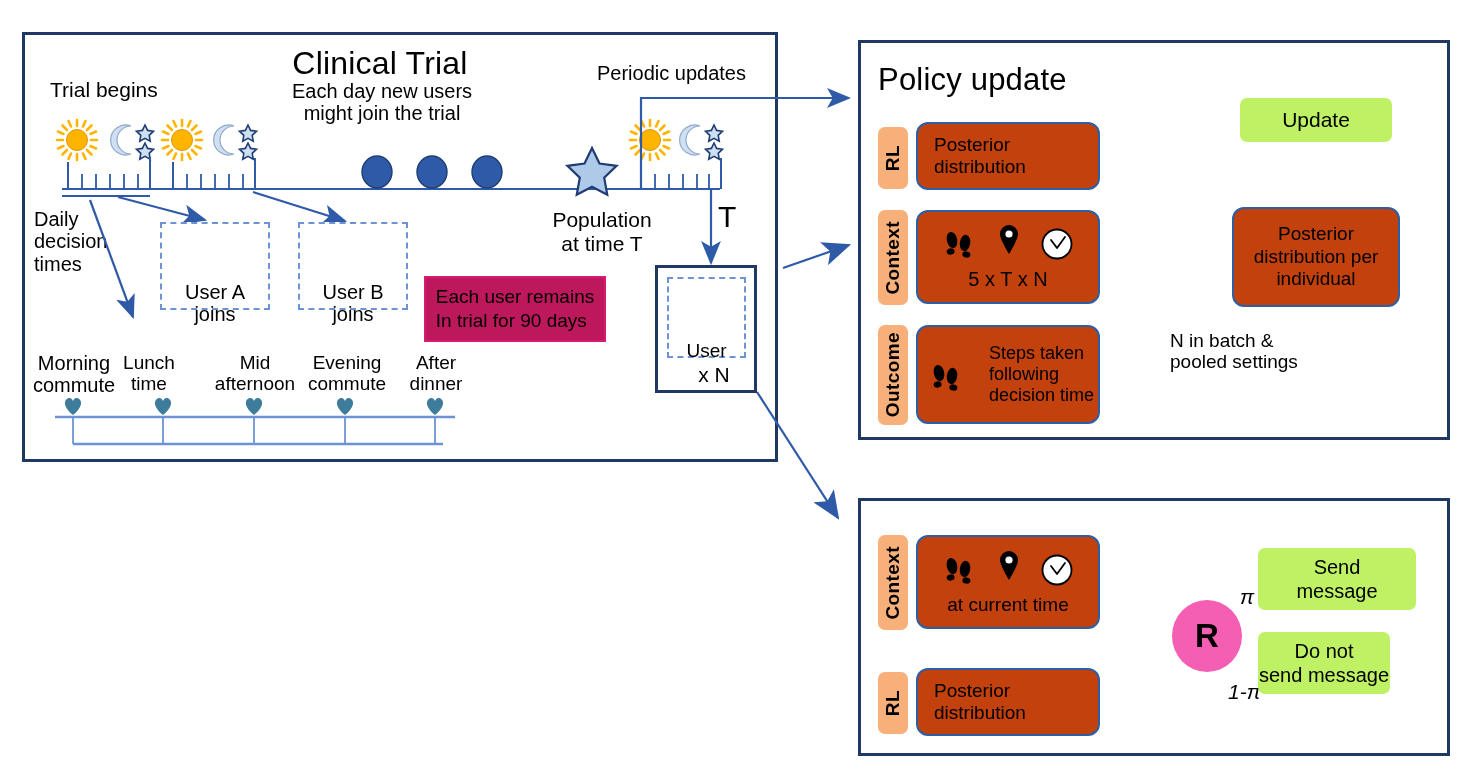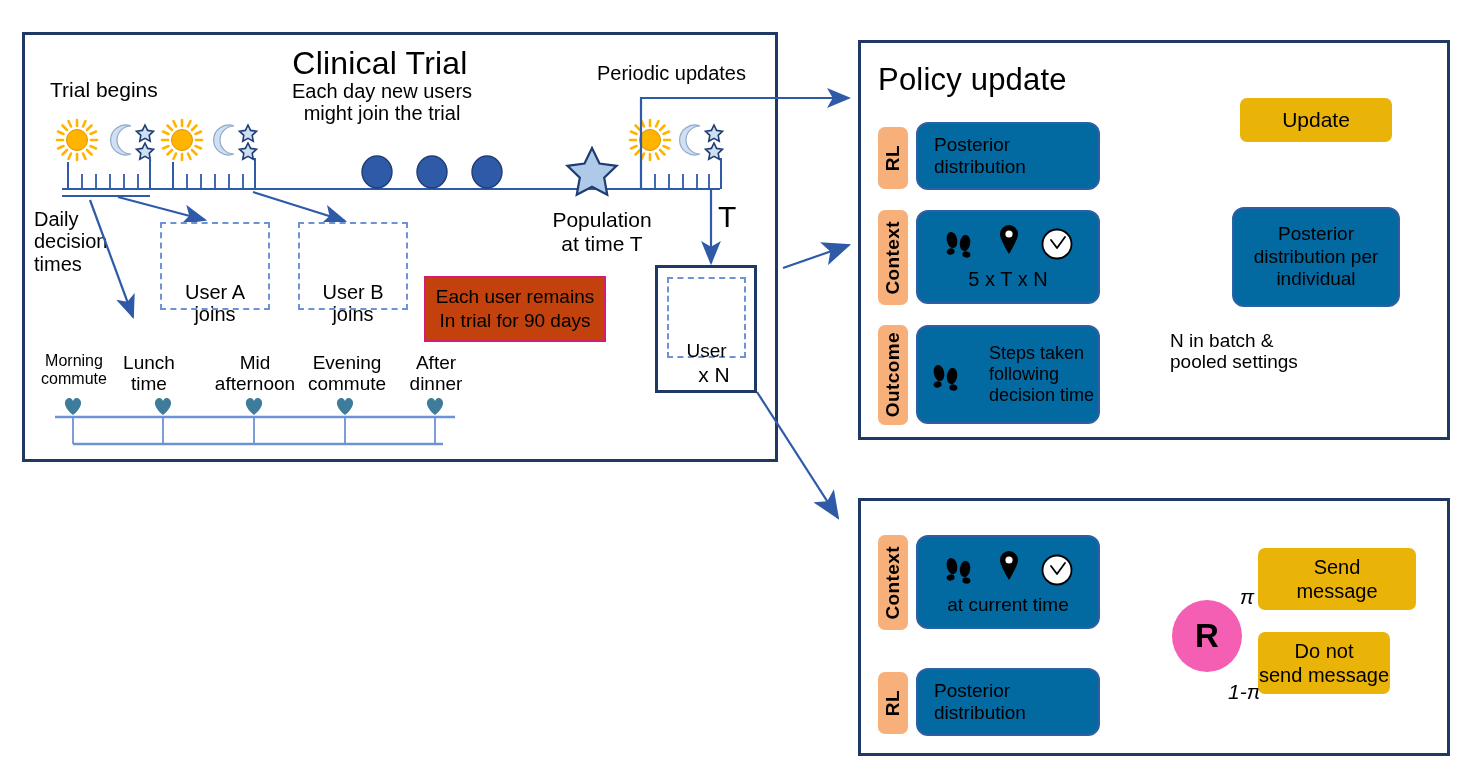--- a/index.html
+++ b/index.html
@@ -4,33 +4,33 @@
 <style>
   html,body{margin:0;padding:0;background:#ffffff;}
   body{width:1472px;height:781px;position:relative;overflow:hidden;
        font-family:"Liberation Sans","DejaVu Sans",sans-serif;color:#000;}
   .abs{position:absolute;}
   .panel{position:absolute;border:3px solid #1F3864;background:#fff;box-sizing:border-box;}
   .title{position:absolute;font-weight:normal;color:#000;letter-spacing:.2px;}
   .txt{position:absolute;color:#000;line-height:1.12;white-space:pre-line;}
   .ctr{text-align:center;}
   .rbox{position:absolute;box-sizing:border-box;border:2.5px solid #2E5FA3;
-        border-radius:12px;background:#0369a1;display:flex;align-items:center;
+        border-radius:12px;background:#c2410c;display:flex;align-items:center;
         justify-content:center;text-align:center;line-height:1.18;}
   .rbox.lft{justify-content:flex-start;text-align:left;}
   .tagv{position:absolute;box-sizing:border-box;background:#F8B07A;border-radius:7px;
         display:flex;align-items:center;justify-content:center;}
   .tagv span{writing-mode:vertical-rl;transform:rotate(180deg);font-weight:bold;
              font-size:19px;letter-spacing:.4px;}
-  .greenbox{position:absolute;box-sizing:border-box;background:#eab308;border-radius:7px;
+  .greenbox{position:absolute;box-sizing:border-box;background:#bef264;border-radius:7px;
             display:flex;align-items:center;justify-content:center;text-align:center;
             line-height:1.2;}
   .dashbox{position:absolute;box-sizing:border-box;border:2.5px dashed #6D93D4;background:#fff;}
-  .pinkbox{position:absolute;box-sizing:border-box;border:2.5px solid #D81B72;background:#c2410c;
-           display:flex;align-items:center;justify-content:center;text-align:center;
+  .pinkbox{position:absolute;box-sizing:border-box;border:2.5px solid #D81B72;background:#be185d;
+           display:flex;align-items:center;justify-content:center;text-align:left;
            line-height:1.25;}
   .rell{position:absolute;border-radius:50%;background:#F45FB4;display:flex;
         align-items:center;justify-content:center;font-weight:bold;}
   svg{position:absolute;left:0;top:0;overflow:visible;}
 </style>
 </head>
 <body>
 
 <div class="panel" style="left:22px;top:32px;width:756px;height:430px;"></div>
 
@@ -199,21 +199,21 @@
 joins</div>
 
 <div class="pinkbox" style="left:424px;top:276px;width:182px;height:66px;font-size:19px;white-space:pre-line;">Each user remains
 In trial for 90 days</div>
 
 <div class="abs" style="left:655px;top:265px;width:102px;height:128px;border:3px solid #1F3864;box-sizing:border-box;"></div>
 <div class="dashbox" style="left:667px;top:277px;width:79px;height:81px;"></div>
 <div class="txt ctr" style="left:667px;top:340px;width:79px;font-size:19px;">User</div>
 <div class="txt ctr" style="left:655px;top:363px;width:118px;font-size:21px;">x N</div>
 
-<div class="txt ctr" style="left:28px;top:352px;width:92px;font-size:16px;">Morning
+<div class="txt ctr" style="left:28px;top:352px;width:92px;font-size:20px;">Morning
 commute</div>
 <div class="txt ctr" style="left:108px;top:352px;width:82px;font-size:19px;">Lunch
 time</div>
 <div class="txt ctr" style="left:205px;top:352px;width:100px;font-size:19px;">Mid
 afternoon</div>
 <div class="txt ctr" style="left:301px;top:352px;width:92px;font-size:19px;">Evening
 commute</div>
 <div class="txt ctr" style="left:394px;top:352px;width:84px;font-size:19px;">After
 dinner</div>
 

